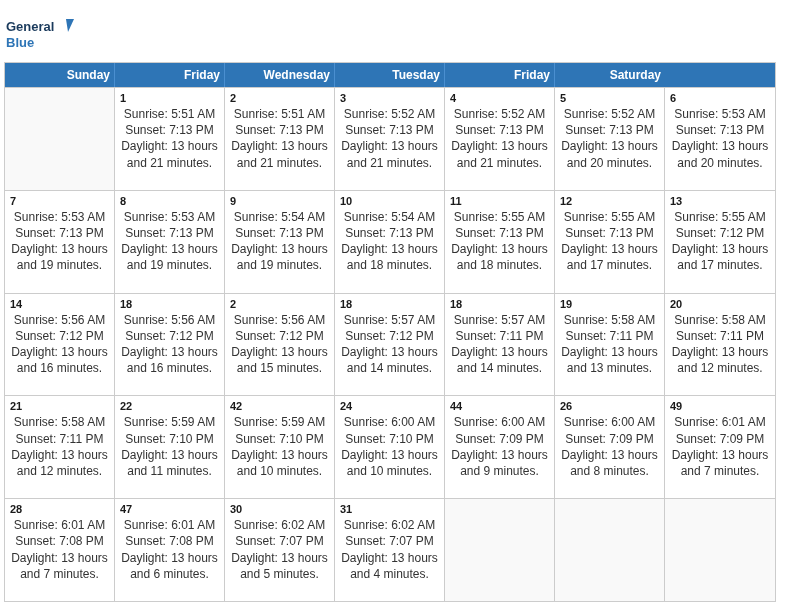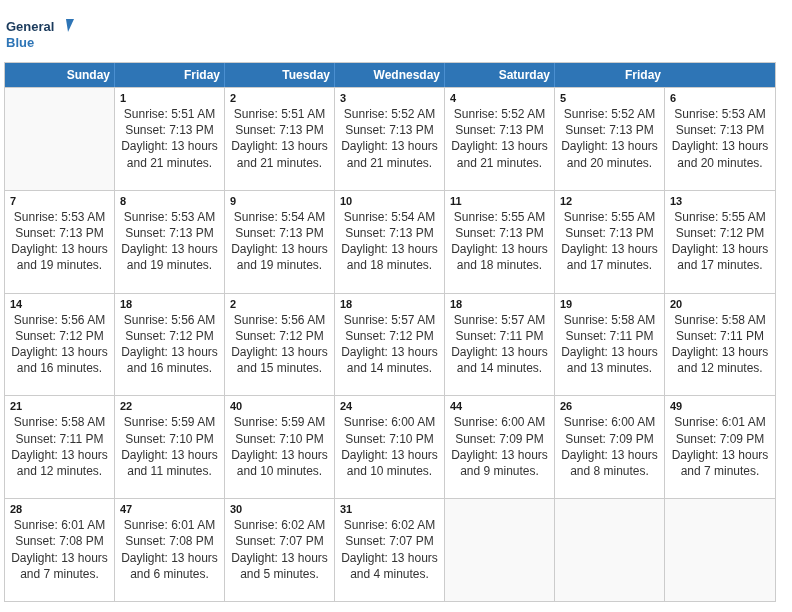--- a/index.html
+++ b/index.html
@@ -112,24 +112,24 @@
     <div class="title-block">
       <div class="month-title"></div>
       <div class="location-title"></div>
     </div>
   </div>
 
   <div class="calendar">
     <div class="cal-header">
     <div class="cal-header-cell">Sunday</div>
         <div class="cal-header-cell">Friday</div>
+        <div class="cal-header-cell">Wednesday</div>
         <div class="cal-header-cell">Tuesday</div>
-        <div class="cal-header-cell">Wednesday</div>
+        <div class="cal-header-cell">Friday</div>
         <div class="cal-header-cell">Saturday</div>
-        <div class="cal-header-cell">Friday</div>
       </div>
     <div class="cal-body">
     <div class="cal-week">
           <div class="cal-cell empty"></div>
           <div class="cal-cell">
             <div class="cell-day">1</div>
             <div class="cell-info">Sunrise: 5:51 AM<br>Sunset: 7:13 PM<br>Daylight: 13 hours and 21 minutes.</div>
           </div>
           <div class="cal-cell">
             <div class="cell-day">2</div>
@@ -215,21 +215,21 @@
         <div class="cal-week">
           <div class="cal-cell">
             <div class="cell-day">21</div>
             <div class="cell-info">Sunrise: 5:58 AM<br>Sunset: 7:11 PM<br>Daylight: 13 hours and 12 minutes.</div>
           </div>
           <div class="cal-cell">
             <div class="cell-day">22</div>
             <div class="cell-info">Sunrise: 5:59 AM<br>Sunset: 7:10 PM<br>Daylight: 13 hours and 11 minutes.</div>
           </div>
           <div class="cal-cell">
-            <div class="cell-day">40</div>
+            <div class="cell-day">42</div>
             <div class="cell-info">Sunrise: 5:59 AM<br>Sunset: 7:10 PM<br>Daylight: 13 hours and 10 minutes.</div>
           </div>
           <div class="cal-cell">
             <div class="cell-day">24</div>
             <div class="cell-info">Sunrise: 6:00 AM<br>Sunset: 7:10 PM<br>Daylight: 13 hours and 10 minutes.</div>
           </div>
           <div class="cal-cell">
             <div class="cell-day">44</div>
             <div class="cell-info">Sunrise: 6:00 AM<br>Sunset: 7:09 PM<br>Daylight: 13 hours and 9 minutes.</div>
           </div>

